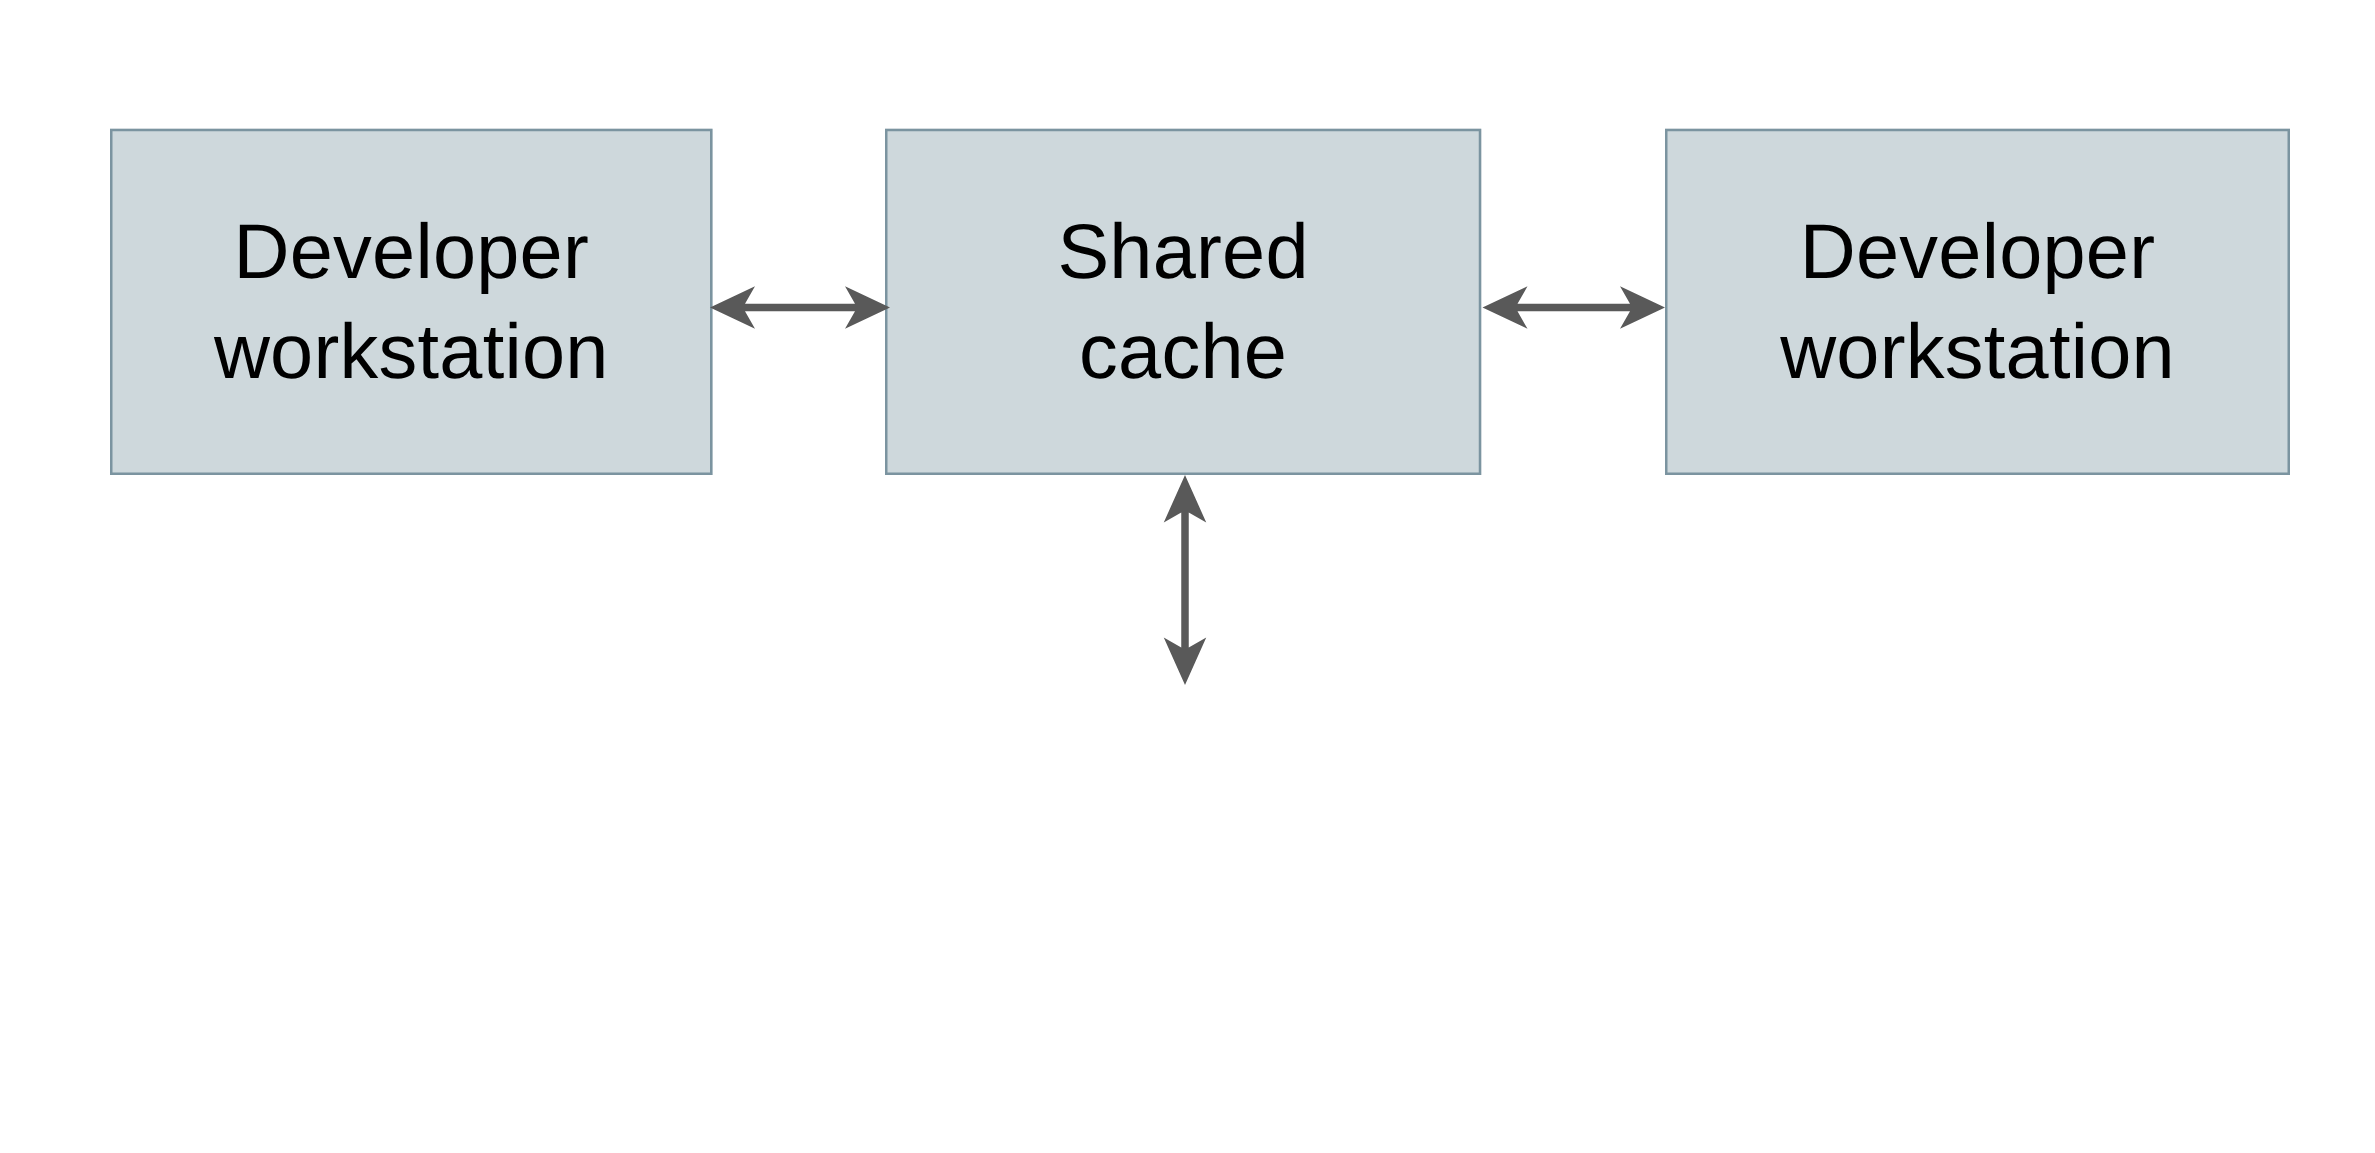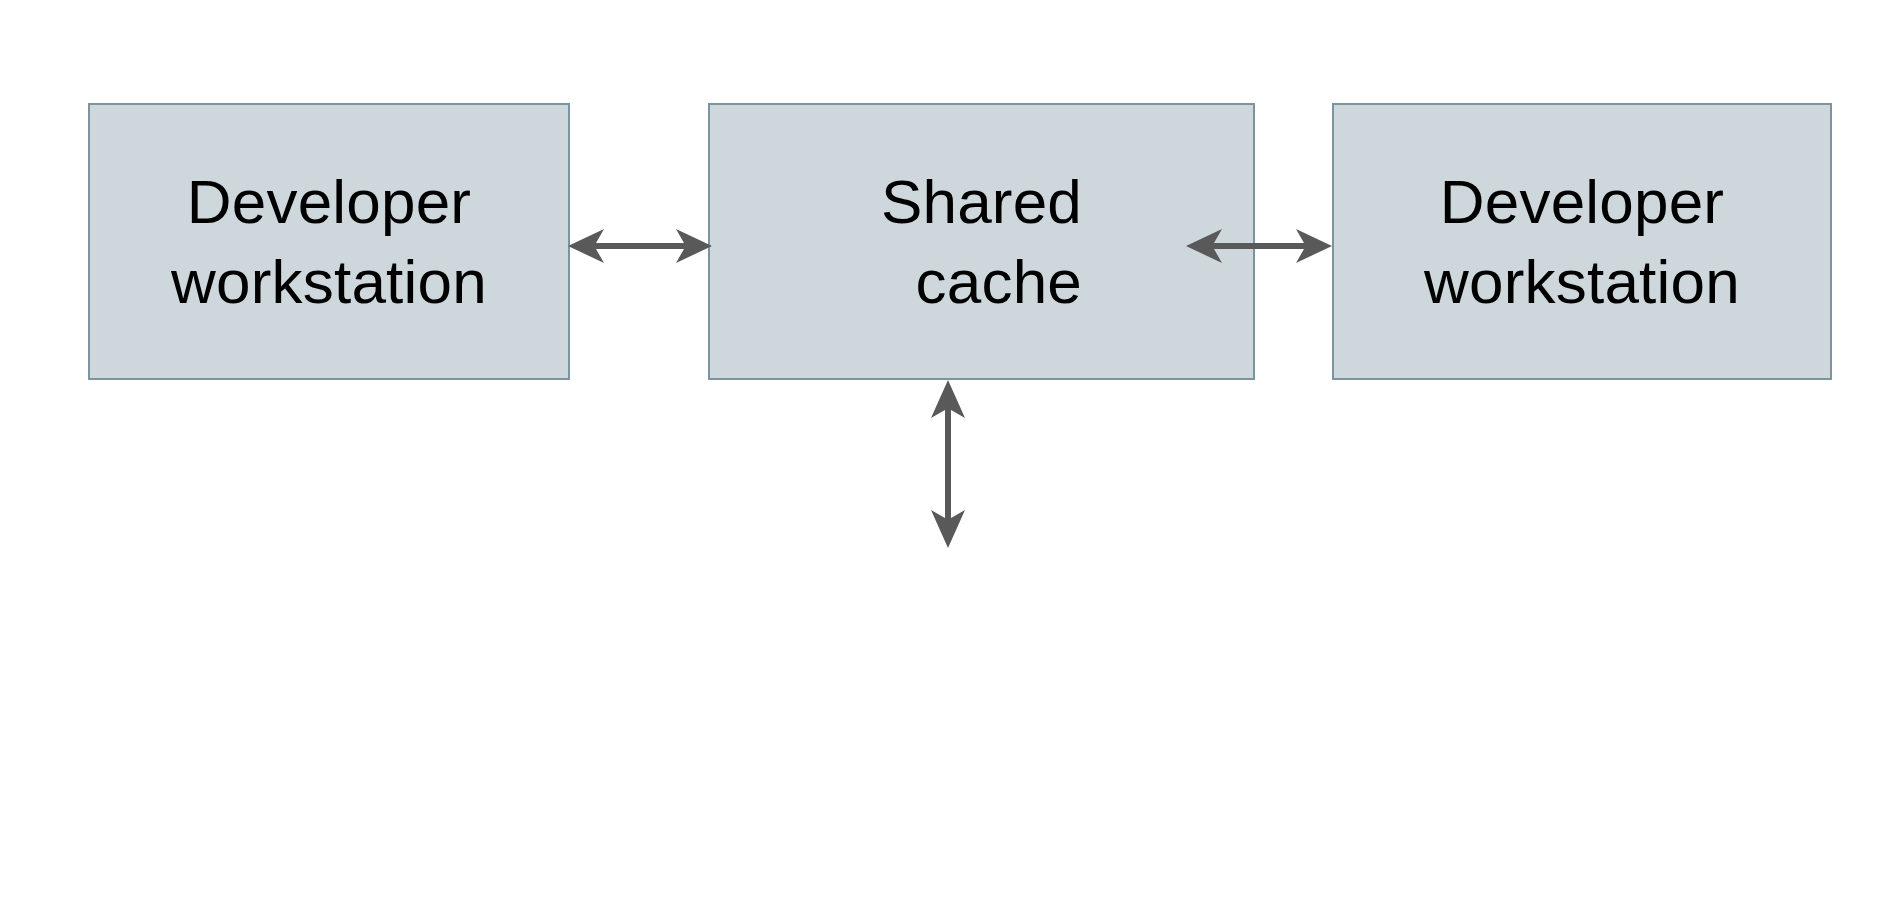--- a/index.html
+++ b/index.html
@@ -34,21 +34,21 @@
     letter-spacing: 0.2px;
     white-space: pre-line;
     -webkit-font-smoothing: antialiased;
   }
   .node-label {
     display: block;
     padding: 0 8px;
   }
   
   #node-dev-left    { left: 88px;   top: 103px; width: 482px; height: 277px; }
-  #node-shared      { left: 708px;  top: 103px; width: 547px; height: 277px; text-align: right; }
+  #node-shared      { left: 708px;  top: 103px; width: 477px; height: 277px; }
   #node-dev-right   { left: 1332px; top: 103px; width: 500px; height: 277px; }
   #node-ci          { left: 708px;  top: 548px; width: 477px; height: 272px; }
 
   .connector {
     position: absolute;
     pointer-events: none;
   }
   #edge-left-shared  { left: 560px;  top: 215px; width: 160px; height: 62px; }
   #edge-shared-right { left: 1178px; top: 215px; width: 162px; height: 62px; }
   #edge-shared-ci    { left: 917px;  top: 372px; width: 62px;  height: 184px; }

